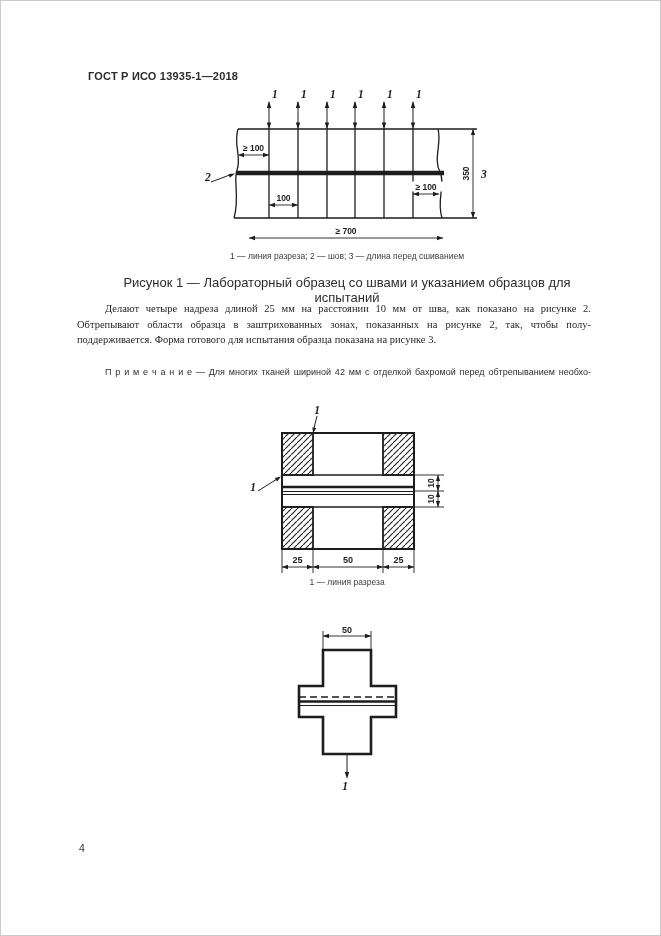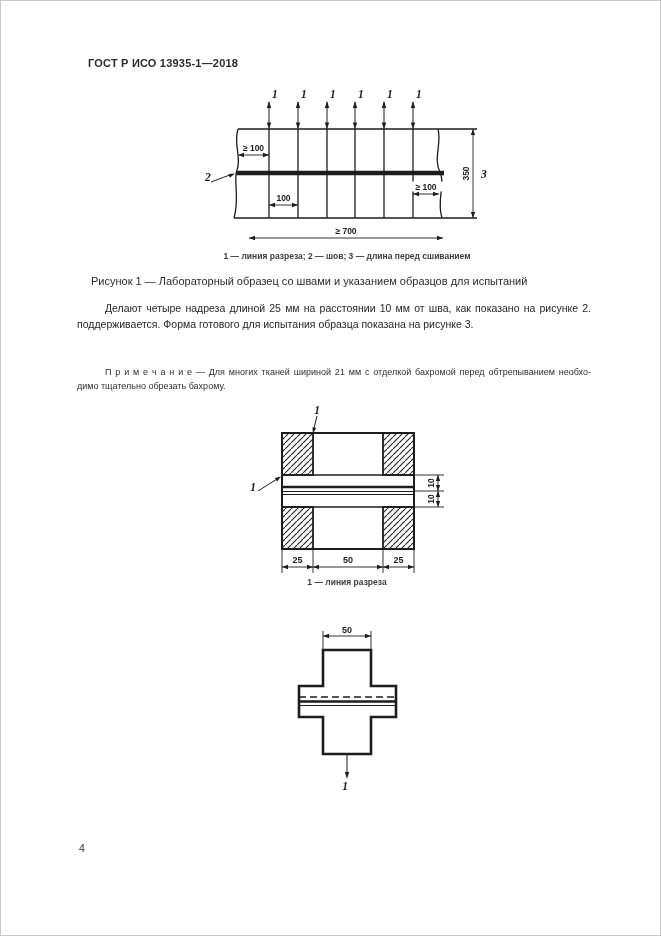--- a/index.html
+++ b/index.html
@@ -1,26 +1,26 @@
 <!DOCTYPE html>
 <html><head>
 <meta charset="utf-8">
 <style>
   html,body{margin:0;padding:0;background:#ffffff;}
   .page{position:relative;width:661px;height:936px;background:#fff;
         font-family:"Liberation Sans", sans-serif;color:#2c2c2c;
         box-sizing:border-box;border:1px solid #c9c9c9;overflow:hidden;}
-  .header{position:absolute;left:78px;top:56px;font-size:11px;font-weight:bold;letter-spacing:.2px;padding-left:9px;}
+  .header{position:absolute;left:78px;top:69px;font-size:11px;font-weight:bold;letter-spacing:.2px;padding-left:9px;}
   .fig{position:absolute;}
   .fig1{left:180px;top:85px;}
   .fig2{left:230px;top:400px;}
   .fig3{left:280px;top:623px;}
-  .legend{position:absolute;left:90px;width:512px;text-align:center;font-size:8.5px;color:#3c3c3c;font-weight:bold;}
-  .caption{position:absolute;left:90px;width:512px;text-align:left;font-size:11px;color:#2c2c2c;}
-  .body-text{position:absolute;left:76px;width:514px;font-size:10.5px;line-height:15.5px;color:#272727;}
+  .legend{position:absolute;left:90px;width:512px;text-align:center;font-size:8.5px;color:#3c3c3c;}
+  .caption{position:absolute;left:90px;width:512px;text-align:center;font-size:13px;color:#2c2c2c;}
+  .body-text{position:absolute;left:76px;width:514px;font-size:10.5px;line-height:15.5px;color:#272727;font-family:Liberation Serif, serif;}
   .note-text{position:absolute;left:76px;width:514px;font-size:9px;line-height:13.5px;color:#2f2f2f;}
   .jline{text-align:justify;text-align-last:justify;}
   .indent{text-indent:28px;}
   .pagenum{position:absolute;left:78px;top:841px;font-size:10.5px;color:#333;}
   
   .ln{stroke:#1d1d1d;fill:none;}
   .thin{stroke-width:1.3px;}
   .xthin{stroke-width:0.9px;}
   .seam{stroke-width:4.5px;}
   .seam2{stroke-width:2.4px;}
@@ -140,26 +140,26 @@
       <polygon class="arrow" points="262,152 256,149.8 256,154.2"></polygon>
       <text class="dimtxt" x="165" y="148" text-anchor="middle">≥ 700</text>
     </g>
   </svg>
 
   <div class="legend" style="top:250px">1 — линия разреза; 2 —  шов; 3 —  длина перед сшиванием</div>
   <div class="caption" style="top:274px">Рисунок 1 — Лабораторный образец со швами и указанием образцов для  испытаний</div>
 
   <div class="body-text" style="top:300px">
     <div class="jline indent">Делают четыре надреза длиной 25 мм на расстоянии 10 мм от шва, как показано на рисунке 2.</div>
+    <div class="jline">Обтрепывают области образца в заштрихованных зонах, показанных на рисунке 2, так, чтобы полу-</div>
     <div>поддерживается. Форма готового для испытания образца показана на рисунке 3.</div>
   </div>
 
   <div class="note-text" style="top:365px">
-    <div class="jline indent">П р и м е ч а н и е   — Для многих тканей шириной 21 мм с отделкой бахромой перед  обтрепыванием необхо-</div>
-    <div>димо тщательно обрезать бахрому.</div>
+    <div class="jline indent">П р и м е ч а н и е   — Для многих тканей шириной 42 мм с отделкой бахромой перед  обтрепыванием необхо-</div>
   </div>
 
   <svg class="fig fig2" width="230" height="175" viewBox="0 0 230 175">
     <defs>
       <pattern id="hatch" width="6" height="6" patternUnits="userSpaceOnUse">
         <line x1="0" y1="6" x2="6" y2="0" stroke="#1d1d1d" stroke-width="1.1"></line>
       </pattern>
     </defs>
 
     <rect class="ln outline2" x="51" y="32" width="132" height="116"></rect>

